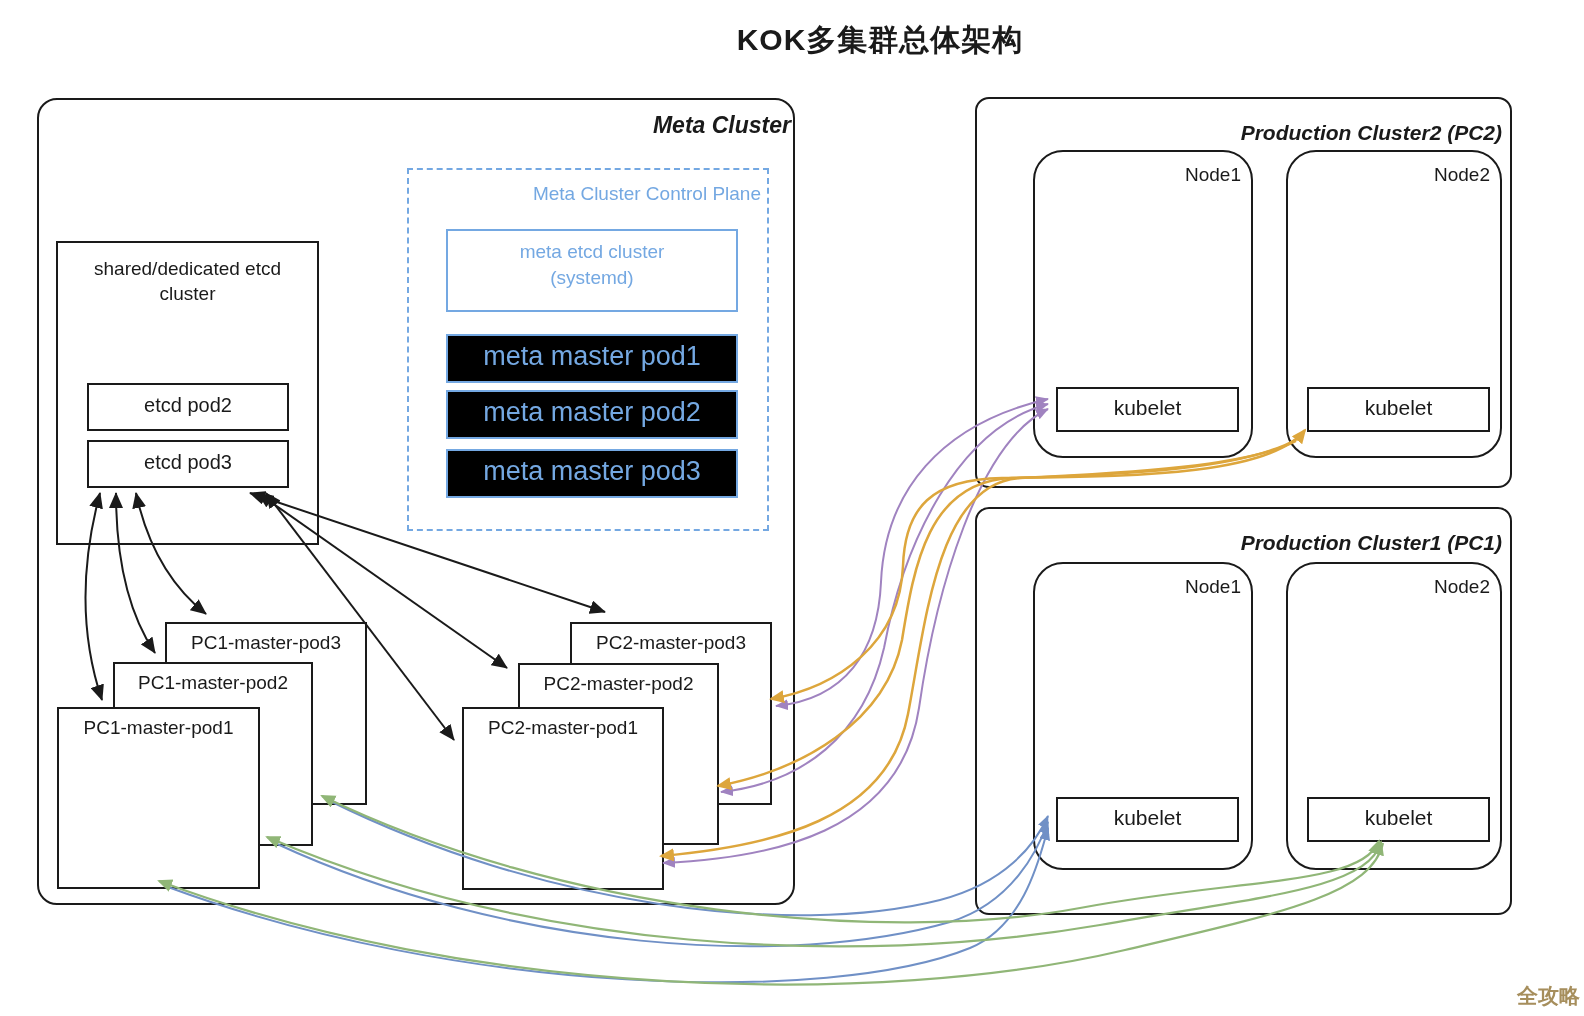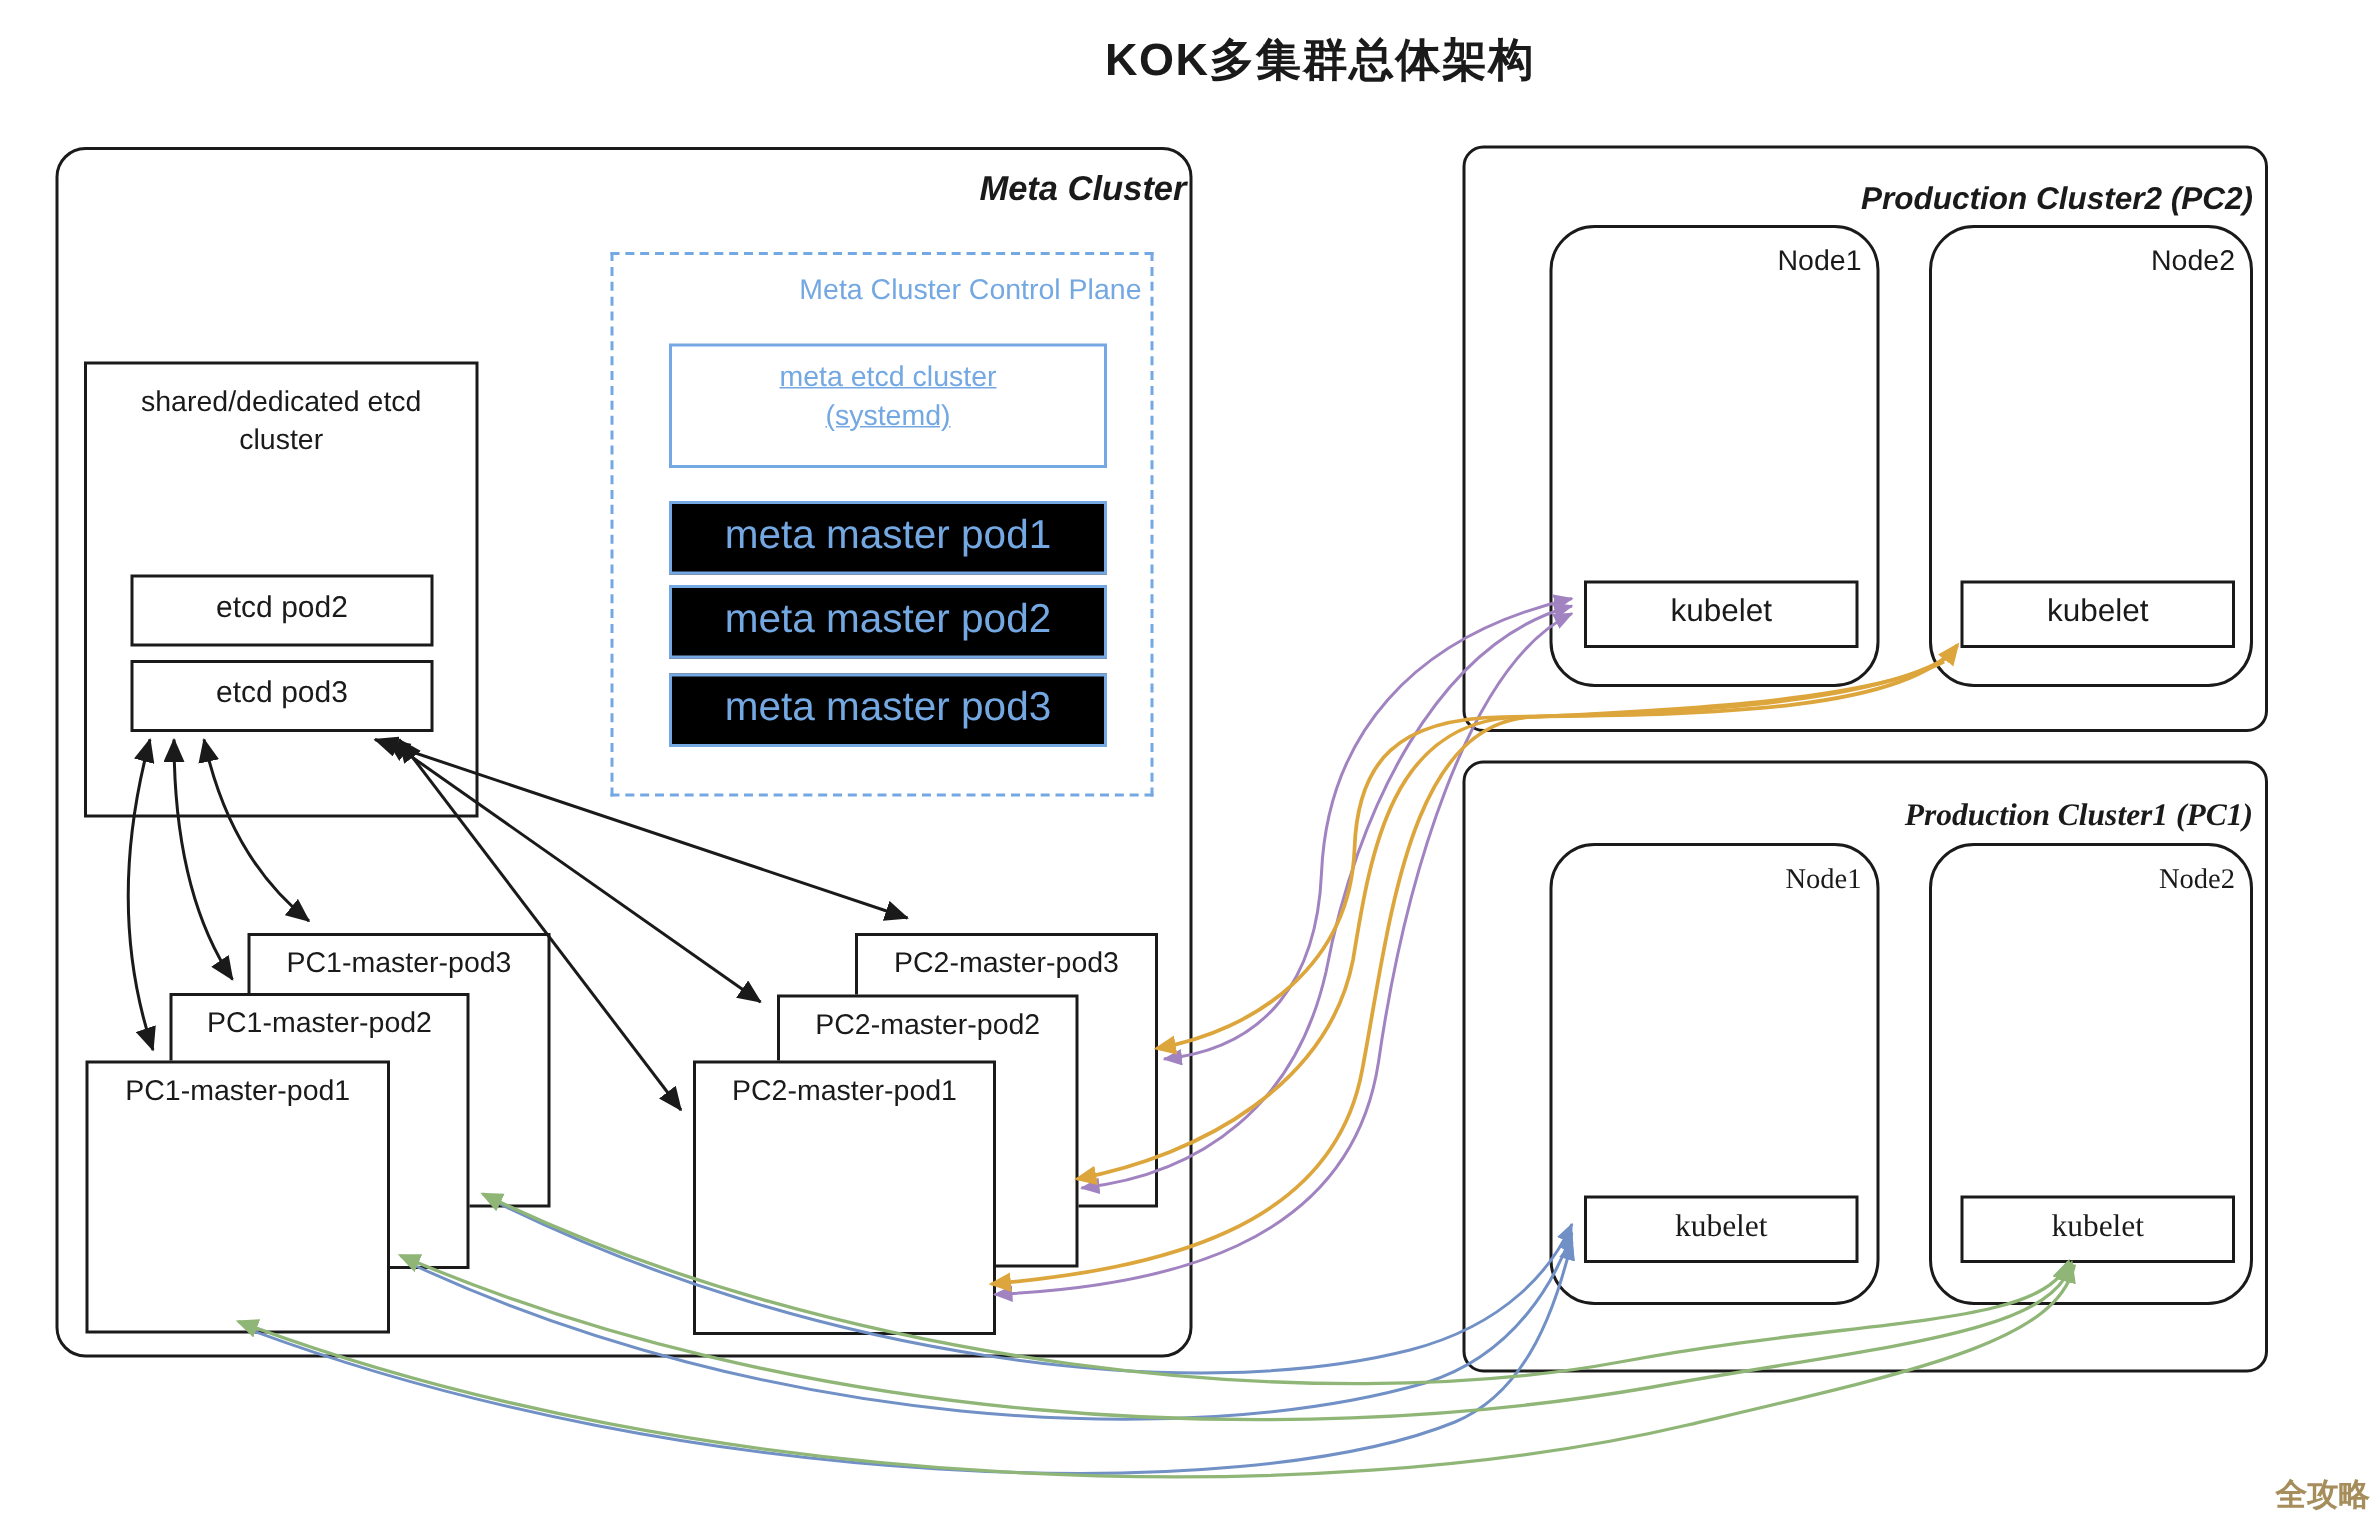--- a/index.html
+++ b/index.html
@@ -31,21 +31,21 @@
   .cp-box{
     position:absolute;border:2px dashed var(--blue);color:var(--blue);
   }
   .cp-title{position:absolute;top:13px;right:6px;font-size:19px;white-space:nowrap;}
   .cp-pod{
     position:absolute;left:37px;width:288px;height:45px;border:2px solid var(--blue);
     background:#000000;text-align:center;font-size:27px;line-height:41px;color:var(--blue);
   }
   .cp-etcd{
     position:absolute;left:37px;top:59px;width:288px;height:71px;border:2px solid var(--blue);
-    background:#fff;text-align:center;font-size:19px;padding-top:8px;color:var(--blue);text-decoration:underline;
+    background:#fff;text-align:center;font-size:19px;padding-top:8px;color:var(--blue);
   }
   .cp-etcd span{display:block;line-height:26px;}
   .stack-pod{
     position:absolute;border:2px solid #1a1a1a;background:#fff;
     text-align:center;font-size:19px;padding-top:8px;
   }
   .watermark{
     position:absolute;right:4px;bottom:6px;font-size:21px;font-weight:700;
   }
   svg.overlay{position:absolute;left:0;top:0;z-index:20;pointer-events:none;}
@@ -94,21 +94,21 @@
     <div class="box" style="left:56px;top:51px;width:220px;height:308px;border-radius:30px;">
       <div class="node-label">Node1</div>
       <div class="kubelet" style="left:21px;top:235px;width:179px;height:41px;">kubelet</div>
     </div>
     <div class="box" style="left:309px;top:51px;width:216px;height:308px;border-radius:30px;">
       <div class="node-label">Node2</div>
       <div class="kubelet" style="left:19px;top:235px;width:179px;height:41px;">kubelet</div>
     </div>
   </div>
 
-  <div class="box" style="left:975px;top:507px;width:537px;height:408px;border-radius:14px;font-family:Liberation Serif, serif;">
+  <div class="box" style="left:975px;top:507px;width:537px;height:408px;border-radius:14px;">
     <div class="cluster-label">Production Cluster1 (PC1)</div>
     <div class="box" style="left:56px;top:53px;width:220px;height:308px;border-radius:30px;">
       <div class="node-label">Node1</div>
       <div class="kubelet" style="left:21px;top:233px;width:179px;height:41px;">kubelet</div>
     </div>
     <div class="box" style="left:309px;top:53px;width:216px;height:308px;border-radius:30px;">
       <div class="node-label">Node2</div>
       <div class="kubelet" style="left:19px;top:233px;width:179px;height:41px;">kubelet</div>
     </div>
   </div>

